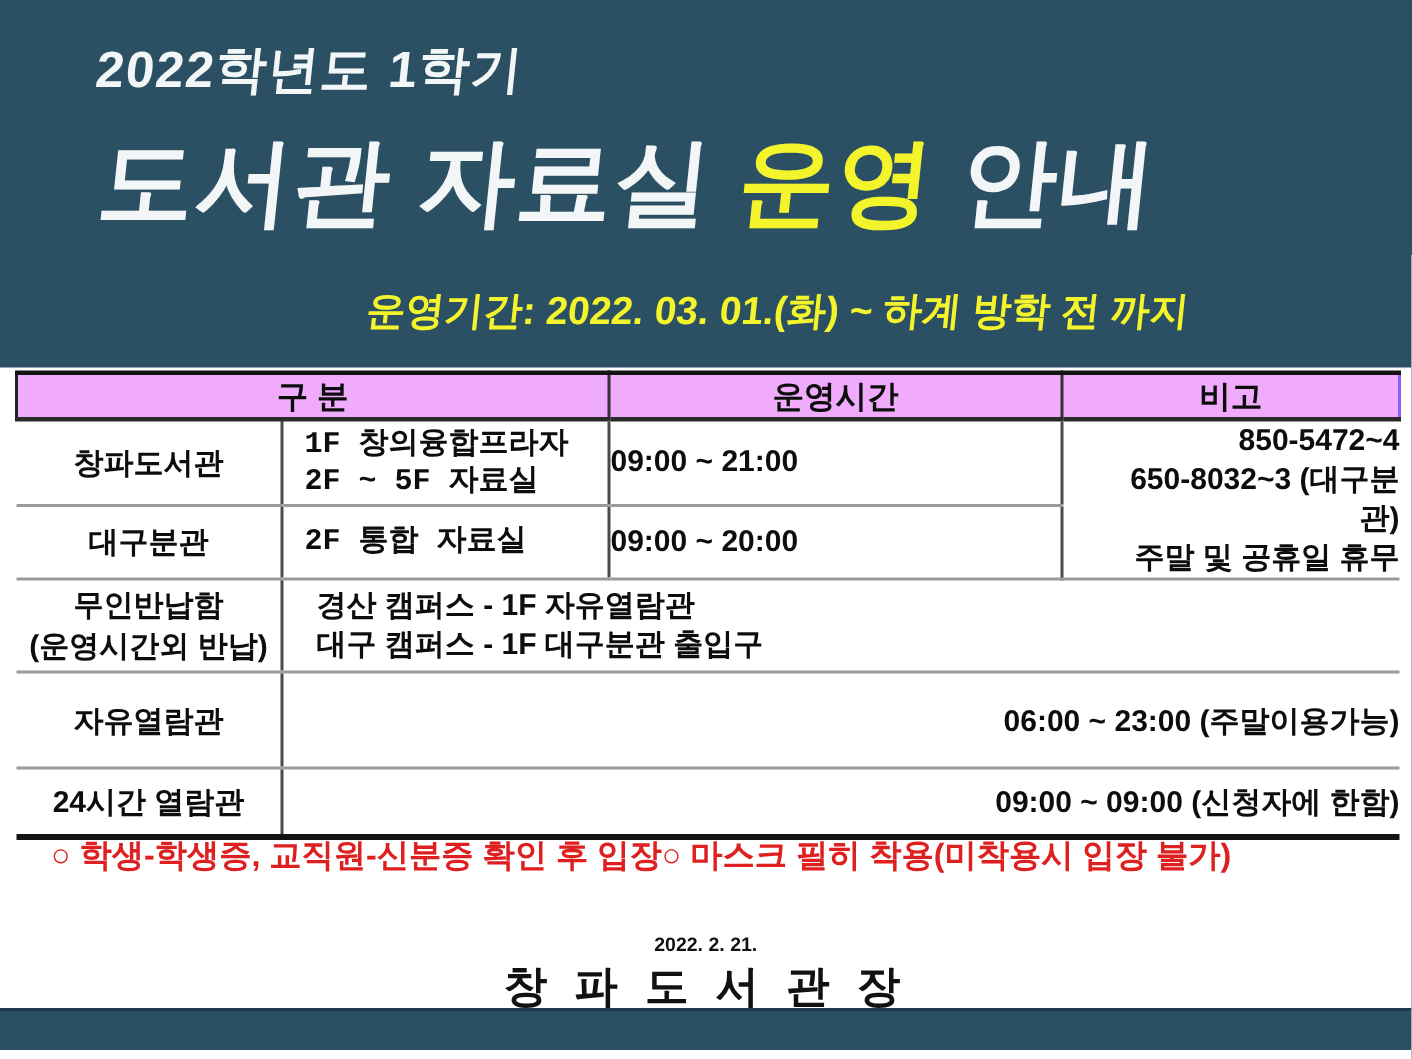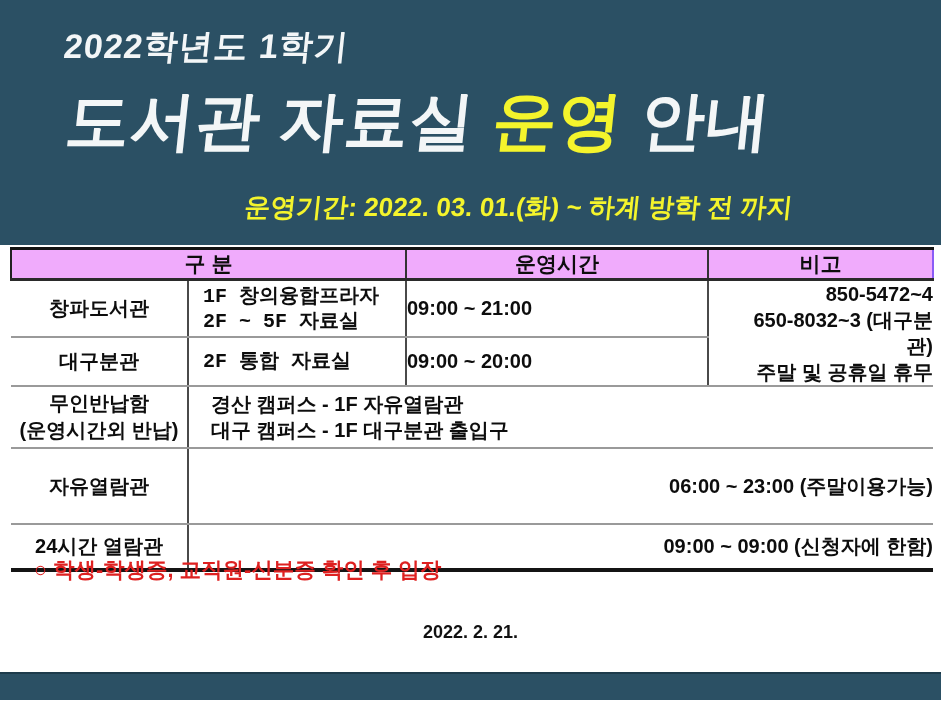--- a/index.html
+++ b/index.html
@@ -47,35 +47,35 @@
   .vline      { border-left:2px solid #4a4a4a; }
   td.name-cell { text-align:center; }
   td.loc-cell  { text-align:left; padding-left:14px; line-height:1.25;font-family:Liberation Mono, monospace; }
   td.time-cell { text-align:left; font-size:21px; }
   td.note-cell { text-align:right; padding-left:29px; line-height:1.3; font-size:21px; }
   td.span-left { text-align:left; padding-left:22px; line-height:1.3;margin-left:48px; }
   td.span-center { text-align:right; font-size:21px; }
   .r1 td { height:52px; }
   .r2 td { height:44px;margin-top:20px; }
   .r3 td { height:62px; }
-  .r4 td { height:76px; }
+  .r4 td { height:64px; }
   .r5 td { height:46px; }
   
   .notices {
     position:absolute; top:555px; left:34px; width:890px;
     display:flex; color:#de2020;
   }
   .notices .col { display:flex; flex-direction:row; }
   .notices .col-left  { width:452px; }
   .notices .col-right { flex:1; }
   .notices .line { font-size:21.5px; line-height:30px; white-space:nowrap; }
   
   .sig-date {
     position:absolute; top:622px; left:0; width:941px;
-    text-align:center; font-size:18px; color:#111;
+    text-align:center; font-size:13px; color:#111;
   }
   .signature {
     position:absolute; top:638px; left:0; width:941px;
     text-align:center; font-size:29px; letter-spacing:5px; color:#111;
   }
   
   .footer-bar {
     position:absolute; top:672px; left:0; width:941px; height:28px;
     background:#2b5064; border-top:2px solid #1d3b4b;
   }
@@ -141,22 +141,24 @@
     <tr class="r5">
       <td class="name-cell">24시간 열람관</td>
       <td class="span-center vline" colspan="3">09:00 ~ 09:00 (신청자에 한함)</td>
     </tr>
   </tbody>
     </table>
 
   <div class="notices">
     <div class="col col-left">
       <div class="line">○ 학생-학생증, 교직원-신분증 확인 후 입장</div>
+      <div class="line">○ 마스크 필히 착용(미착용시 입장 불가)</div>
     </div>
     <div class="col col-right">
     </div>
   </div>
 
   <div class="sig-date">2022. 2. 21.</div>
+  <div class="signature">창 파 도 서 관 장</div>
 
   <div class="footer-bar"></div>
 
 </div>
 
 </body></html>

